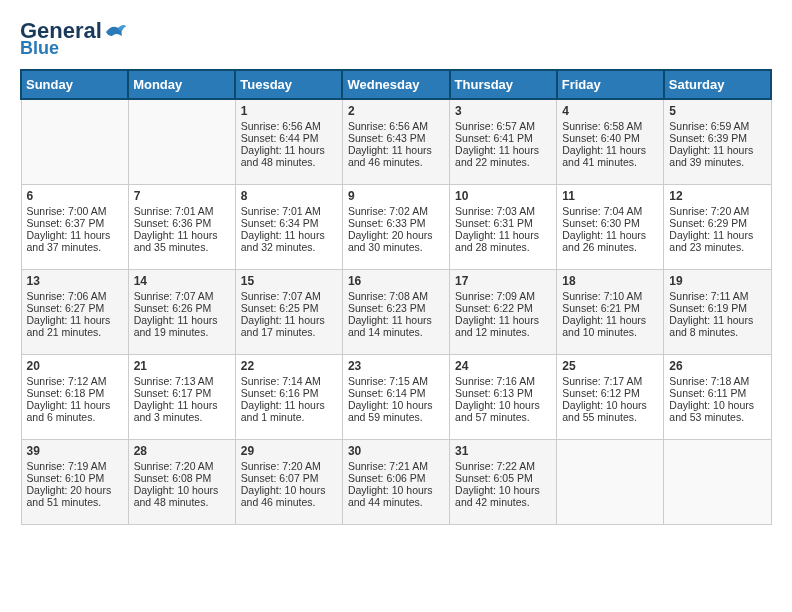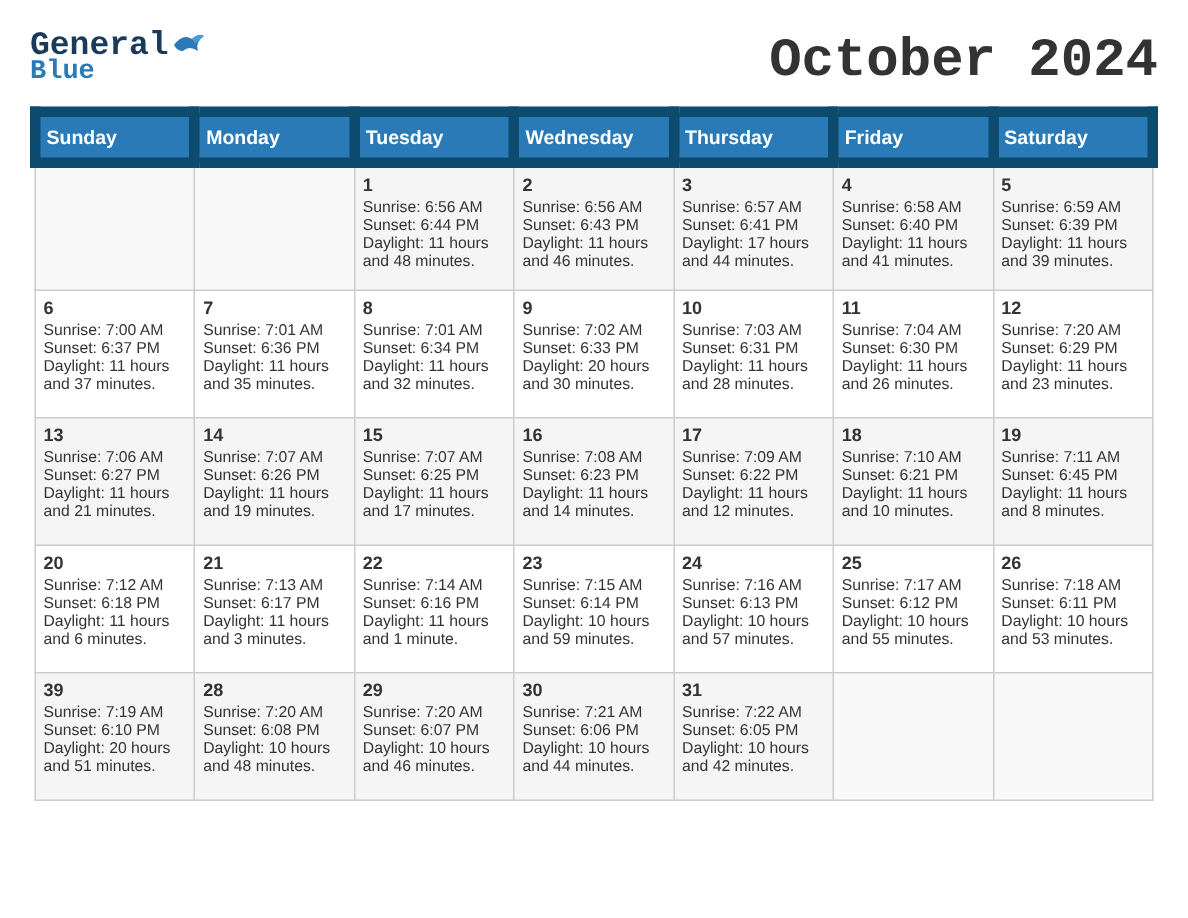--- a/index.html
+++ b/index.html
@@ -8,21 +8,20 @@
       background: #fff;
       width: 792px;
       min-height: 612px;
       padding: 20px;
     }
     .header-area {
       display: flex;
       justify-content: space-between;
       align-items: flex-start;
       margin-bottom: 10px;
-      font-family: Liberation Mono, monospace;
     }
     .logo {
       display: flex;
       flex-direction: column;
       align-items: flex-start;
     }
     .logo-text {
       font-size: 22px;
       font-weight: bold;
       color: #1a3a5c;
@@ -45,21 +44,21 @@
       border-collapse: collapse;
       table-layout: fixed;
     }
     .calendar-table th {
       background-color: #2a7ab8;
       color: #fff;
       font-size: 13px;
       font-weight: bold;
       padding: 6px 4px;
       text-align: left;
-      border: 7px solid #0c4a6e;
+      border: 2px solid #0c4a6e;
     }
     .calendar-table td {
       border: 1px solid #ccc;
       vertical-align: top;
       padding: 4px 5px;
       font-size: 10.5px;
       color: #333;
       height: 85px;
       background: #fff;
     }
@@ -88,21 +87,20 @@
       <span class="logo-text">
         <span style="color:#1a3a5c;">General</span><svg width="22" height="20" viewBox="0 0 22 20" style="display:inline-block;vertical-align:middle;margin-left:2px;">
             <path d="M2 10 Q8 2 14 6 Q18 2 22 4 Q16 8 18 14 Q12 10 8 14 Q4 14 2 10Z" fill="#2a7ab8"></path>
             <path d="M14 6 Q18 2 22 4 Q18 7 16 9Z" fill="#4a9ad4"></path>
           </svg>
       </span>
     </div>
     <div style="font-size:18px;font-weight:bold;color:#2a7ab8;margin-top:-4px;">Blue</div>
   </div>
   <div class="title-area">
-    <div class="month-title">October 2024</div>
   </div>
 </div>
 
 <table class="calendar-table">
   <thead>
     <tr id="weekday-header">
         <th>Sunday</th>
         <th>Monday</th>
         <th>Tuesday</th>
         <th>Wednesday</th>
@@ -124,21 +122,21 @@
         <td>
           <span class="day-number">2</span>
           <div>Sunrise: 6:56 AM</div>
           <div>Sunset: 6:43 PM</div>
           <div>Daylight: 11 hours and 46 minutes.</div>
         </td>
         <td>
           <span class="day-number">3</span>
           <div>Sunrise: 6:57 AM</div>
           <div>Sunset: 6:41 PM</div>
-          <div>Daylight: 17 hours and 44 minutes.</div>
+          <div>Daylight: 11 hours and 22 minutes.</div>
         </td>
         <td>
           <span class="day-number">4</span>
           <div>Sunrise: 6:58 AM</div>
           <div>Sunset: 6:40 PM</div>
           <div>Daylight: 11 hours and 41 minutes.</div>
         </td>
         <td>
           <span class="day-number">5</span>
           <div>Sunrise: 6:59 AM</div>
@@ -223,21 +221,21 @@
         </td>
         <td>
           <span class="day-number">18</span>
           <div>Sunrise: 7:10 AM</div>
           <div>Sunset: 6:21 PM</div>
           <div>Daylight: 11 hours and 10 minutes.</div>
         </td>
         <td>
           <span class="day-number">19</span>
           <div>Sunrise: 7:11 AM</div>
-          <div>Sunset: 6:45 PM</div>
+          <div>Sunset: 6:19 PM</div>
           <div>Daylight: 11 hours and 8 minutes.</div>
         </td>
       </tr>
       <tr>
         <td>
           <span class="day-number">20</span>
           <div>Sunrise: 7:12 AM</div>
           <div>Sunset: 6:18 PM</div>
           <div>Daylight: 11 hours and 6 minutes.</div>
         </td>

